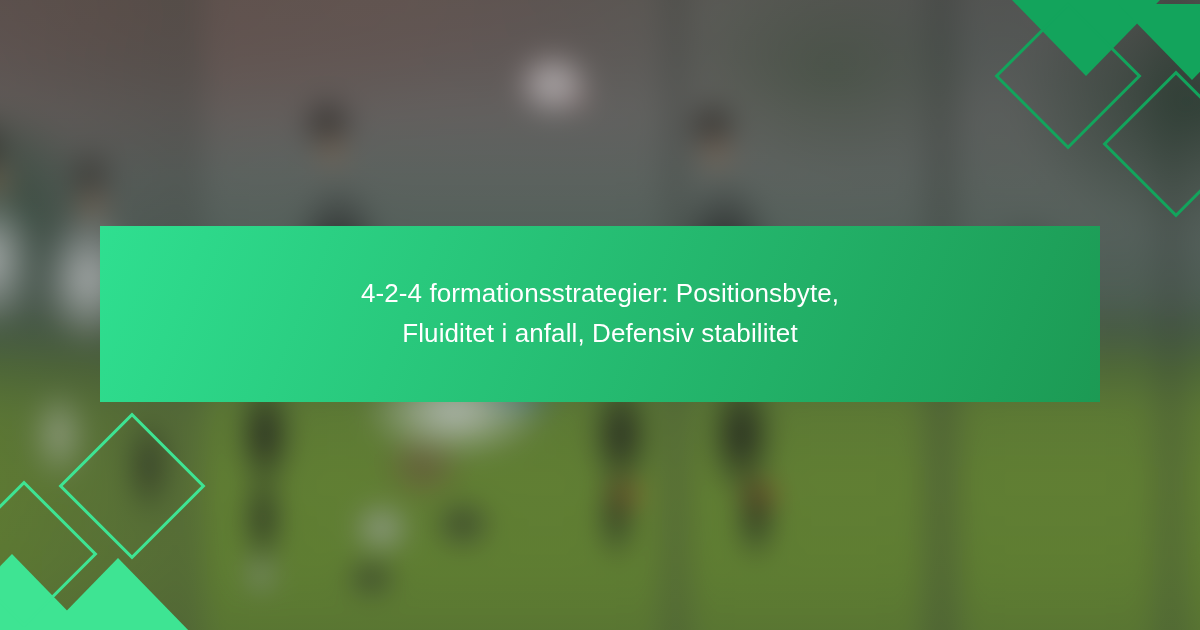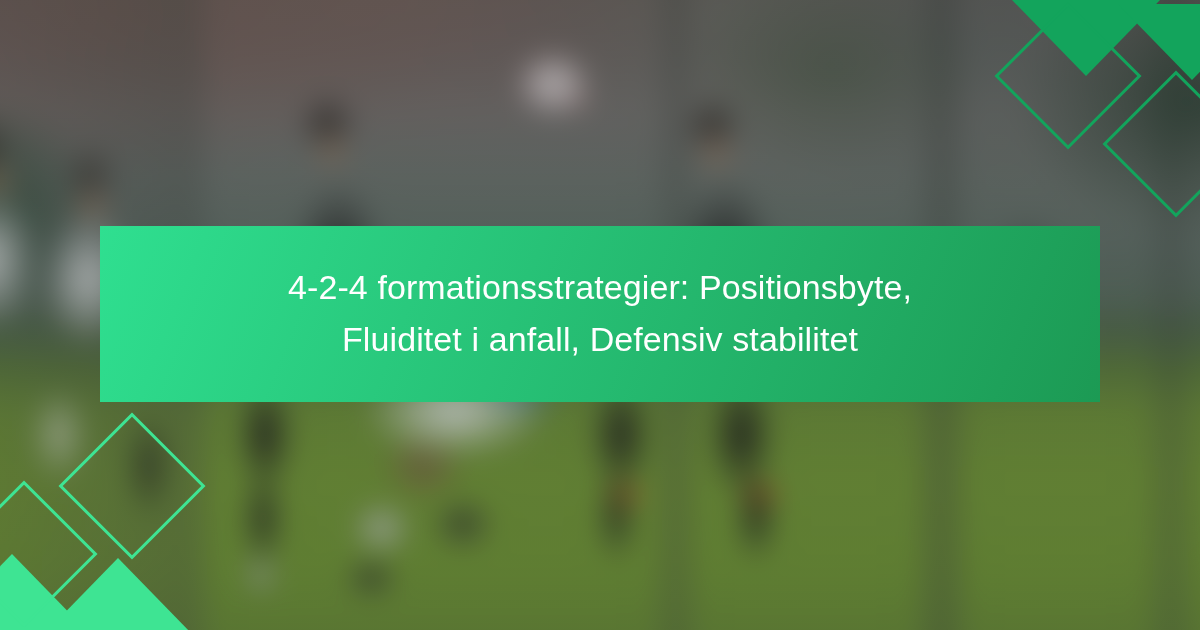--- a/index.html
+++ b/index.html
@@ -156,21 +156,21 @@
     position:absolute;
     left:100px; top:226px;
     width:1000px; height:176px;
     display:flex;
     align-items:center;
     justify-content:center;
     padding:0 40px;
   }
   .banner-title{
     color:#ffffff;
-    font-size:34px;
+    font-size:26px;
     line-height:1.52;
     font-weight:400;
     text-align:center;
     letter-spacing:.1px;
     white-space:pre-line;
     text-rendering:optimizeLegibility;
   }
 </style>
 </head>
 <body>

